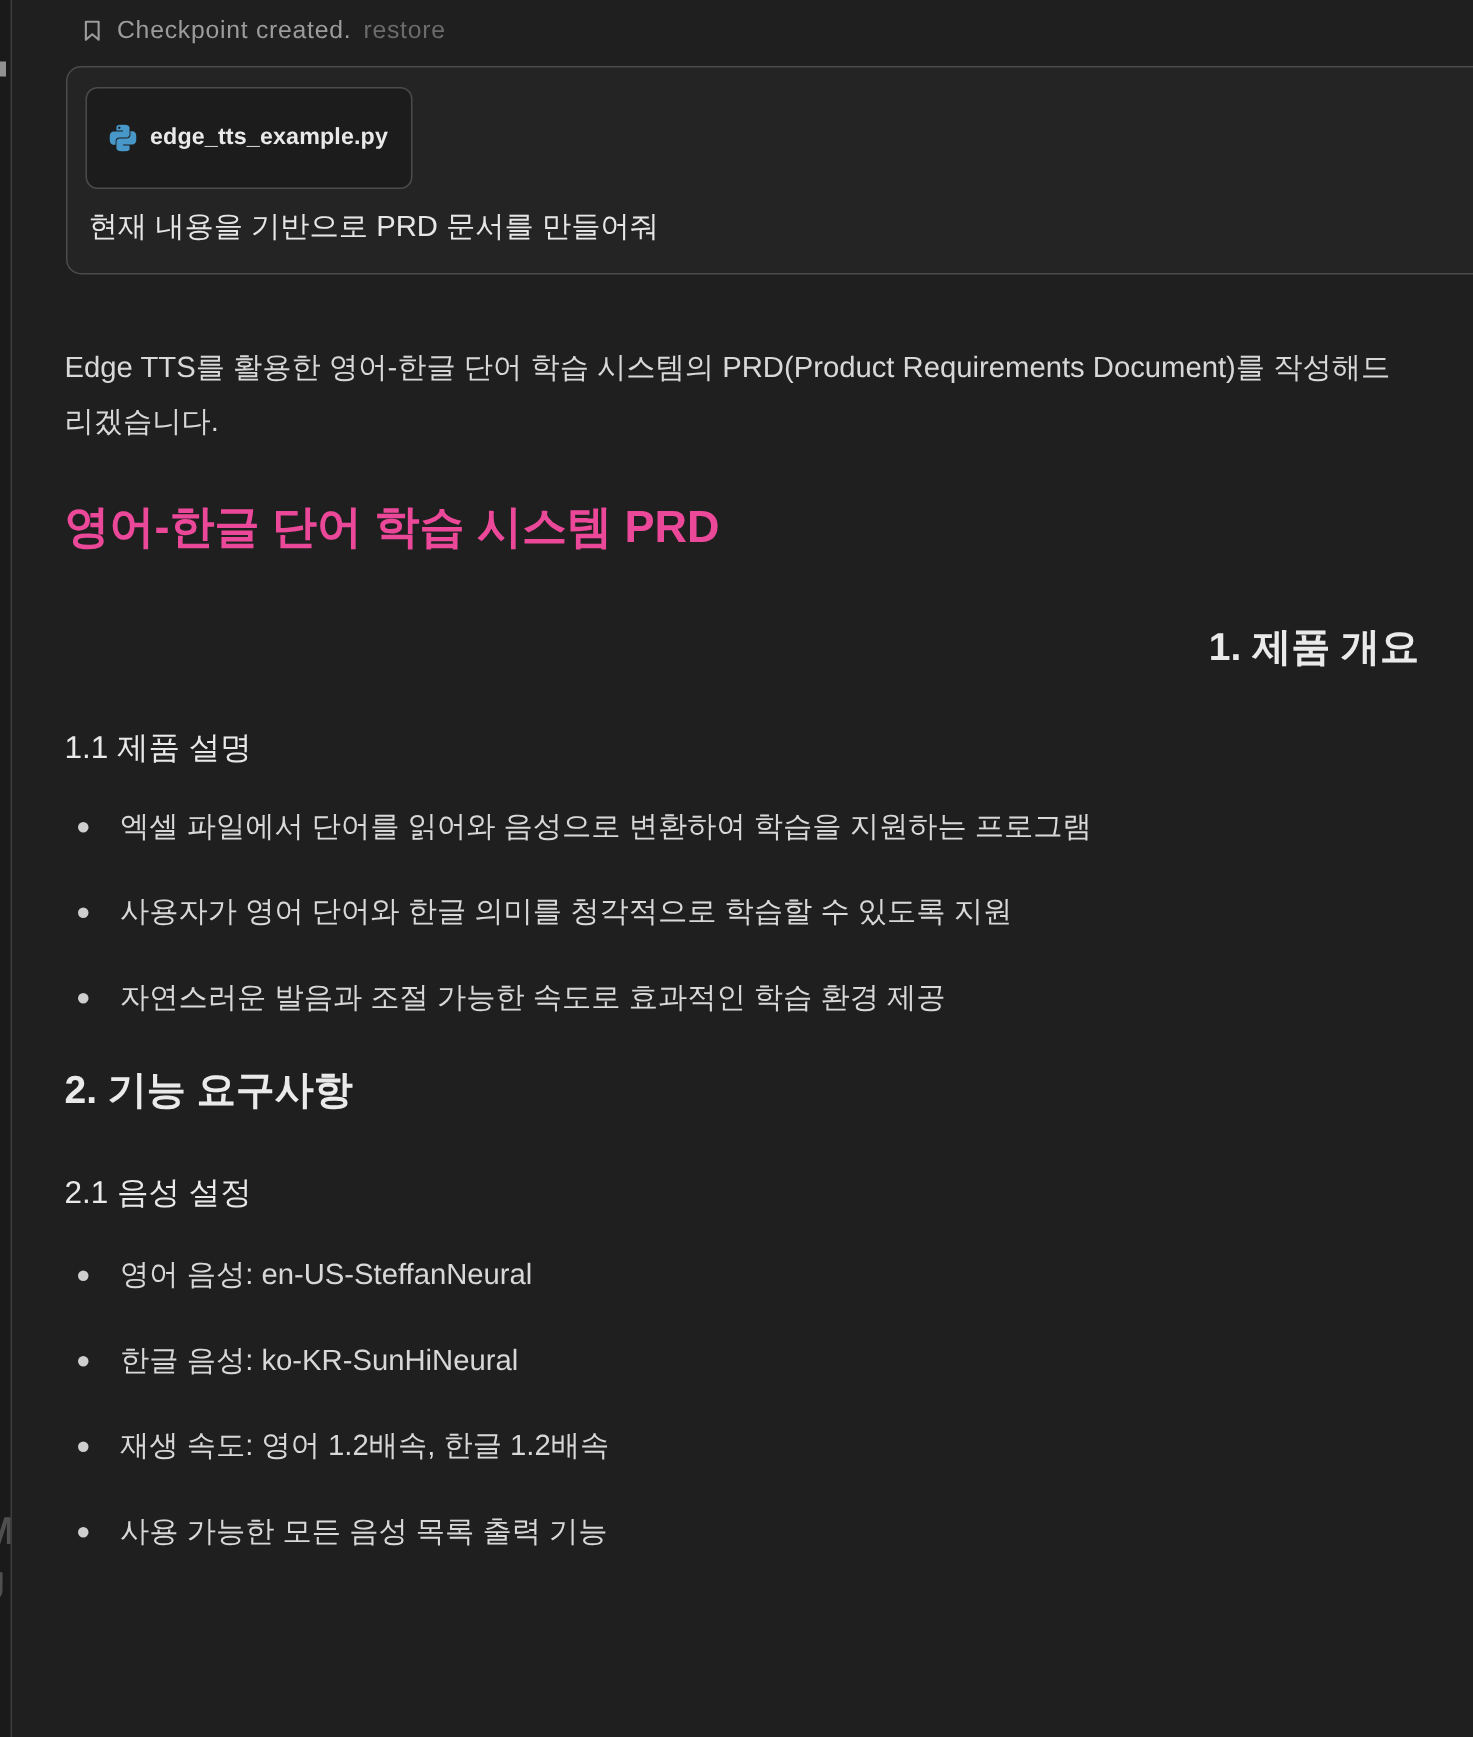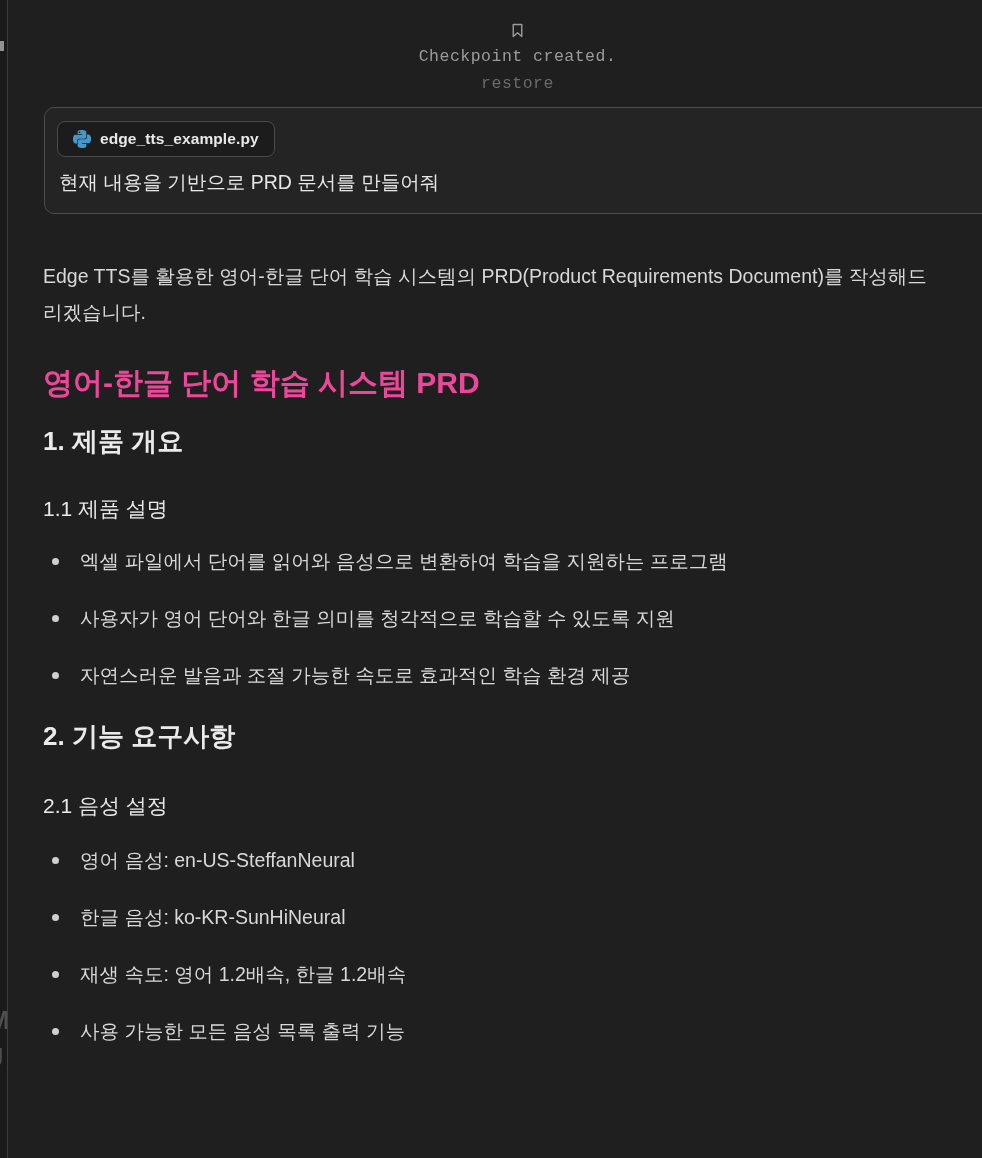--- a/index.html
+++ b/index.html
@@ -23,43 +23,42 @@
   }
   .rail-fragment { position: absolute; color: #4f4f4f; font-size: 26px; font-weight: 700; }
   .rail-fragment.f1 { left: -12px; top: 1005px; }
   .rail-fragment.f2 { left: -11px; top: 1042px; }
 
   .page { position: relative; margin-left: 8px; width: 974px; }
 
   
   .checkpoint {
     display: flex; align-items: center; gap: 8px;
-    margin: 22px 0 0 45px;
-    font-family: Liberation Mono, monospace;
+    margin: 11px 0 0 45px;
+    font-family: Liberation Sans, sans-serif;
     font-size: 16.5px; color: #9c9c9c;
     letter-spacing: 0.5px;
-    flex-direction: column;
   }
   .checkpoint .bm-icon { display: inline-flex; width: 17px; height: 17px; }
   .checkpoint .restore { color: #6b6b6b; cursor: pointer; }
 
   
   .msg-box {
     margin: 14px -16px 0 36px;
     background: #242425;
     border: 1px solid #4b4b4b;
     border-radius: 10px;
     padding: 13px 12px 18px 12px;
   }
   .file-chip {
     display: inline-flex; align-items: center; gap: 9px;
     background: #1c1c1d;
     border: 1px solid #4b4b4b;
     border-radius: 8px;
-    padding: 8px 15px;
+    padding: 24px 15px;
     cursor: pointer;
   }
   .file-chip .py-icon { display: inline-flex; width: 18px; height: 18px; }
   .file-chip .fname {
     color: #e9e9e9; font-size: 15.5px; font-weight: 600; letter-spacing: 0.1px;
   }
   .msg-text {
     margin: 12px 2px 0 2px;
     color: #e6e6e6; font-size: 19.5px; line-height: 1.35;
   }
@@ -70,21 +69,21 @@
     margin-top: 44px;
     font-size: 19.5px; line-height: 1.85; color: #d8d8d8;
     max-width: 905px;
   }
   h1.doc-title {
     margin-top: 34px;
     font-size: 30px; font-weight: 700; color: #ec4899; line-height: 1.25;
   }
   h2.sec { font-size: 26px; font-weight: 700; color: #eaeaea; line-height: 1.25; }
   h3.subsec { font-size: 21px; font-weight: 400; color: #e9e9e9; line-height: 1.3; }
-  .h2-1 { margin-top: 23px; }
+  .h2-1 { margin-top: 44px; text-align: right; }
   .h3-11 { margin-top: 38px; }
   .h3-12 { margin-top: 36px; }
   .h2-2 { margin-top: 28px; }
   .h3-21 { margin-top: 40px; }
 
   ul.bullets { margin-top: 22px; list-style: none; }
   ul.bullets.tight { margin-top: 24px; }
   ul.bullets li {
     position: relative;
     padding-left: 37px;

